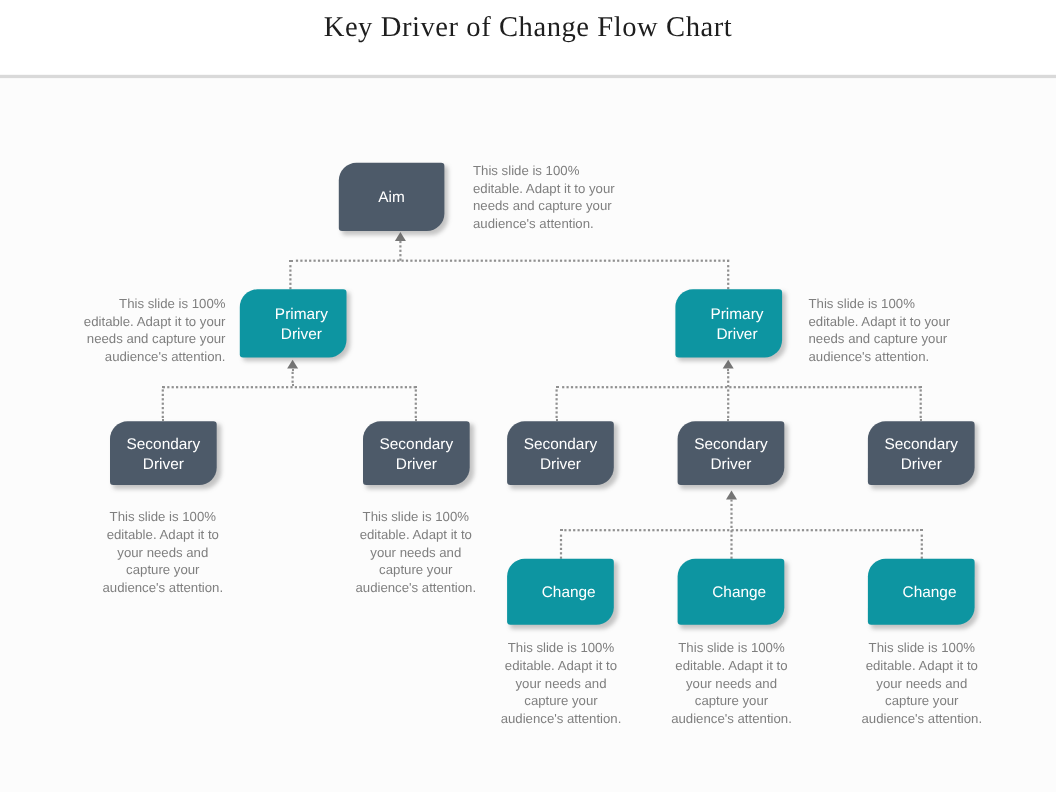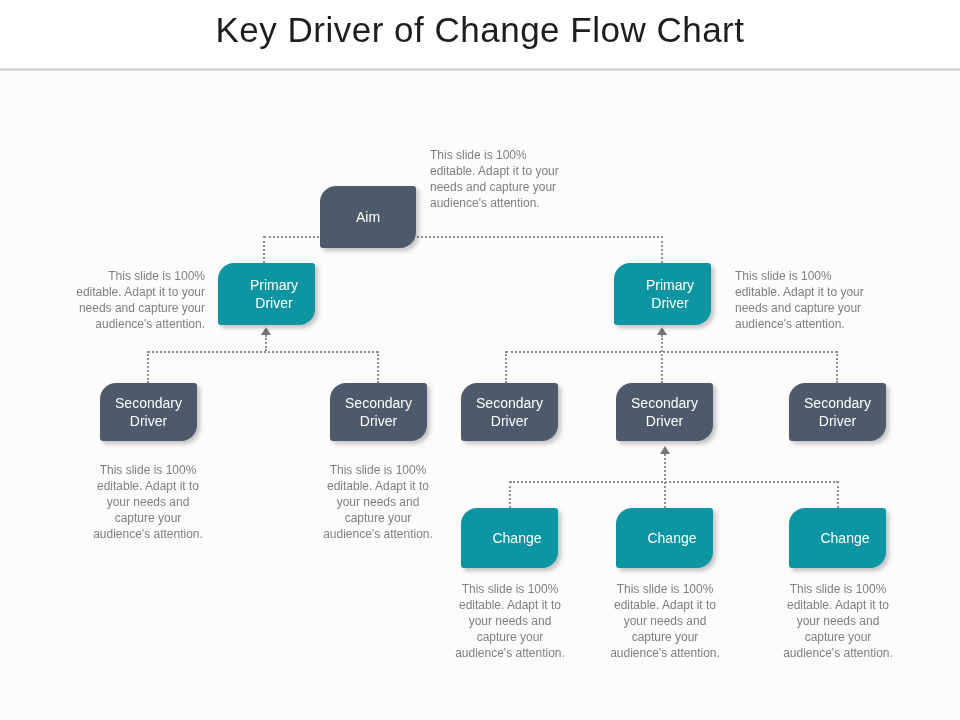--- a/index.html
+++ b/index.html
@@ -4,21 +4,21 @@
 <style>
   html,body{margin:0;padding:0;}
   body{
     width:960px;height:720px;position:relative;overflow:hidden;
     background:#fcfcfc;
     font-family:"Liberation Sans","DejaVu Sans",sans-serif;
   }
   .header{position:absolute;left:0;top:0;width:960px;height:68px;background:#ffffff;}
   .title{
     position:absolute;left:0;top:10px;width:960px;
-    text-align:center;font-size:35px;color:#1e1e1e;letter-spacing:0.5px;
+    text-align:center;font-size:26px;color:#1e1e1e;letter-spacing:0.5px;font-family:Liberation Serif, serif;
   }
   .divider{position:absolute;left:0;top:68px;width:960px;height:3px;background:#d9d9d9;}
 
   .node{
     position:absolute;display:flex;align-items:center;justify-content:center;
     border-radius:16px 3px 16px 3px;
     box-shadow:3px 3px 4px rgba(90,90,90,0.35);
     color:#ffffff;font-size:14px;line-height:1.3;text-align:center;
     padding:2px 6px;box-sizing:border-box;
   }
@@ -68,21 +68,21 @@
   <div class="hline" style="left:506px;top:351px;width:331px;"></div>
   <div class="vline" style="left:505px;top:351px;height:32px;"></div>
   <div class="vline" style="left:836px;top:351px;height:32px;"></div>
 
   <div class="arrow-up" style="left:660px;top:446px;"></div>
   <div class="vline" style="left:664px;top:454px;height:54px;"></div>
   <div class="hline" style="left:510px;top:481px;width:328px;"></div>
   <div class="vline" style="left:509px;top:481px;height:27px;"></div>
   <div class="vline" style="left:837px;top:481px;height:27px;"></div>
 
-  <div class="node slate" style="left:320px;top:148px;width:96px;height:62px;margin-top:38px;">
+  <div class="node slate" style="left:308px;top:148px;width:96px;height:62px;">
     <span>Aim</span>
   </div>
 
   <div class="node teal" style="left:218px;top:263px;width:97px;height:62px;">
     <span>Primary Driver</span>
   </div>
   <div class="node teal" style="left:614px;top:263px;width:97px;height:62px;">
     <span>Primary Driver</span>
   </div>
 

